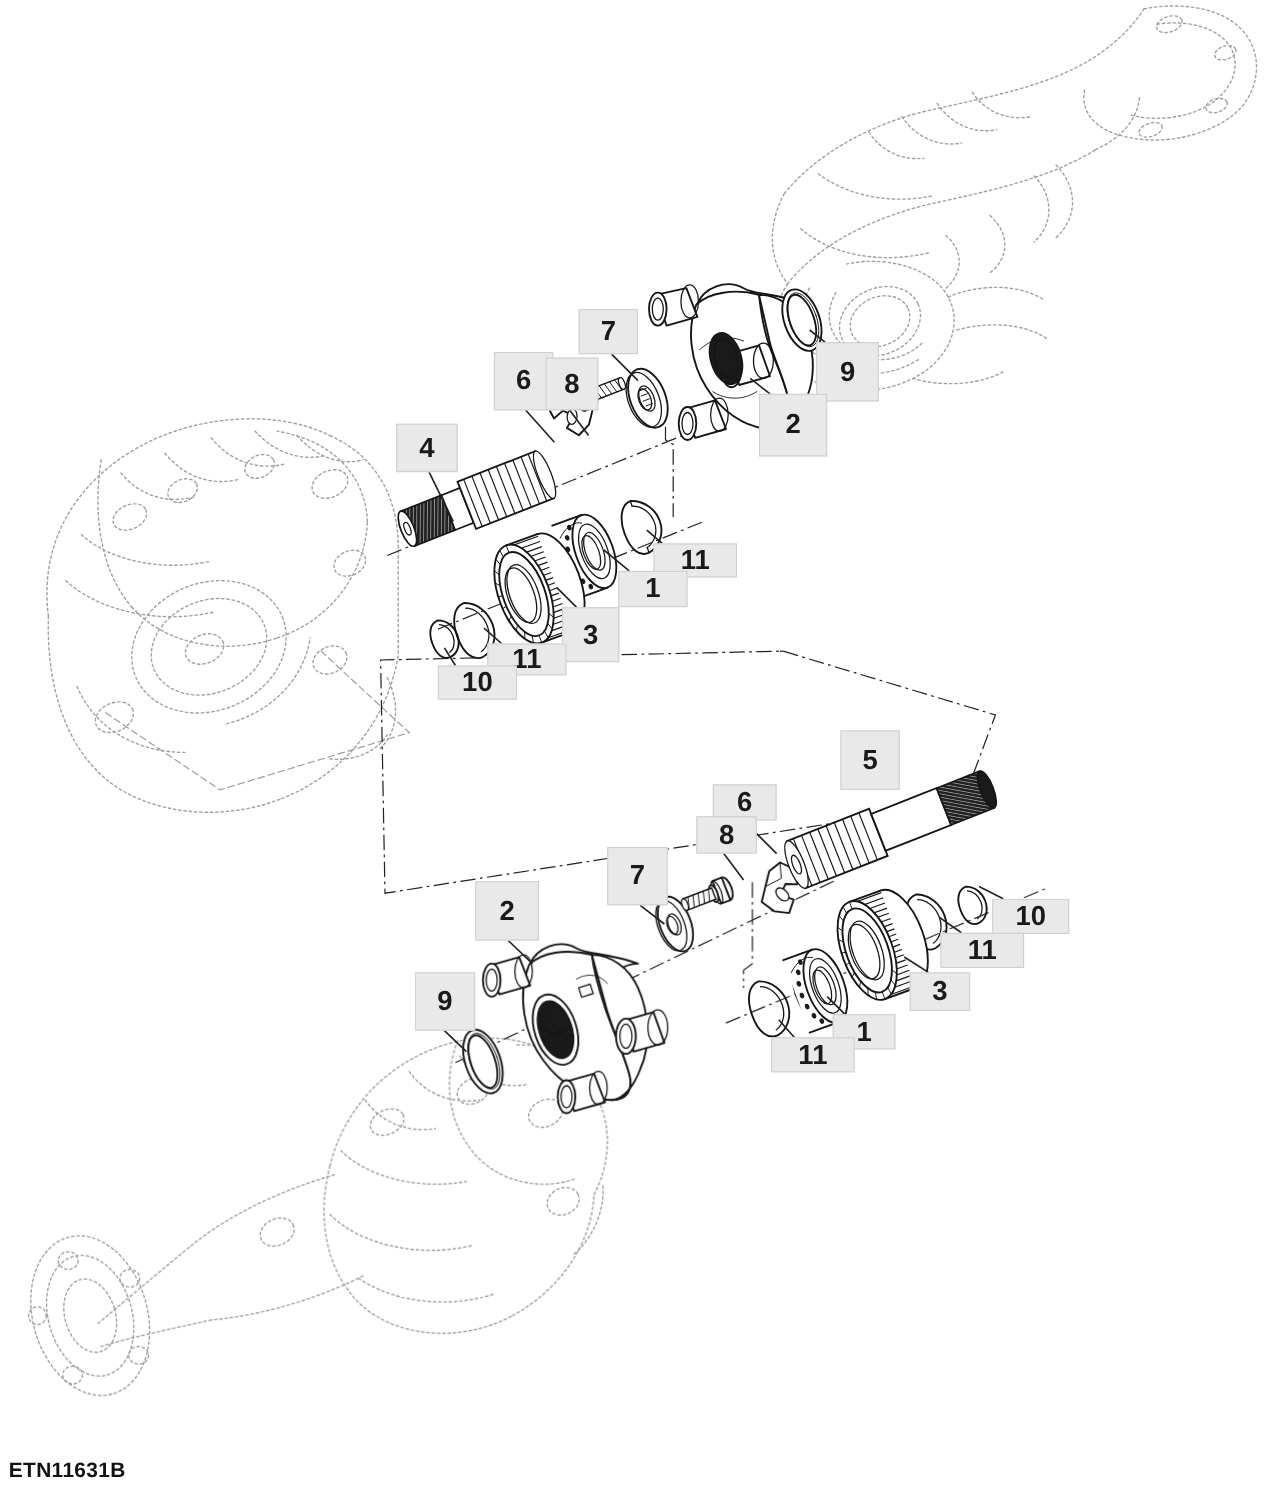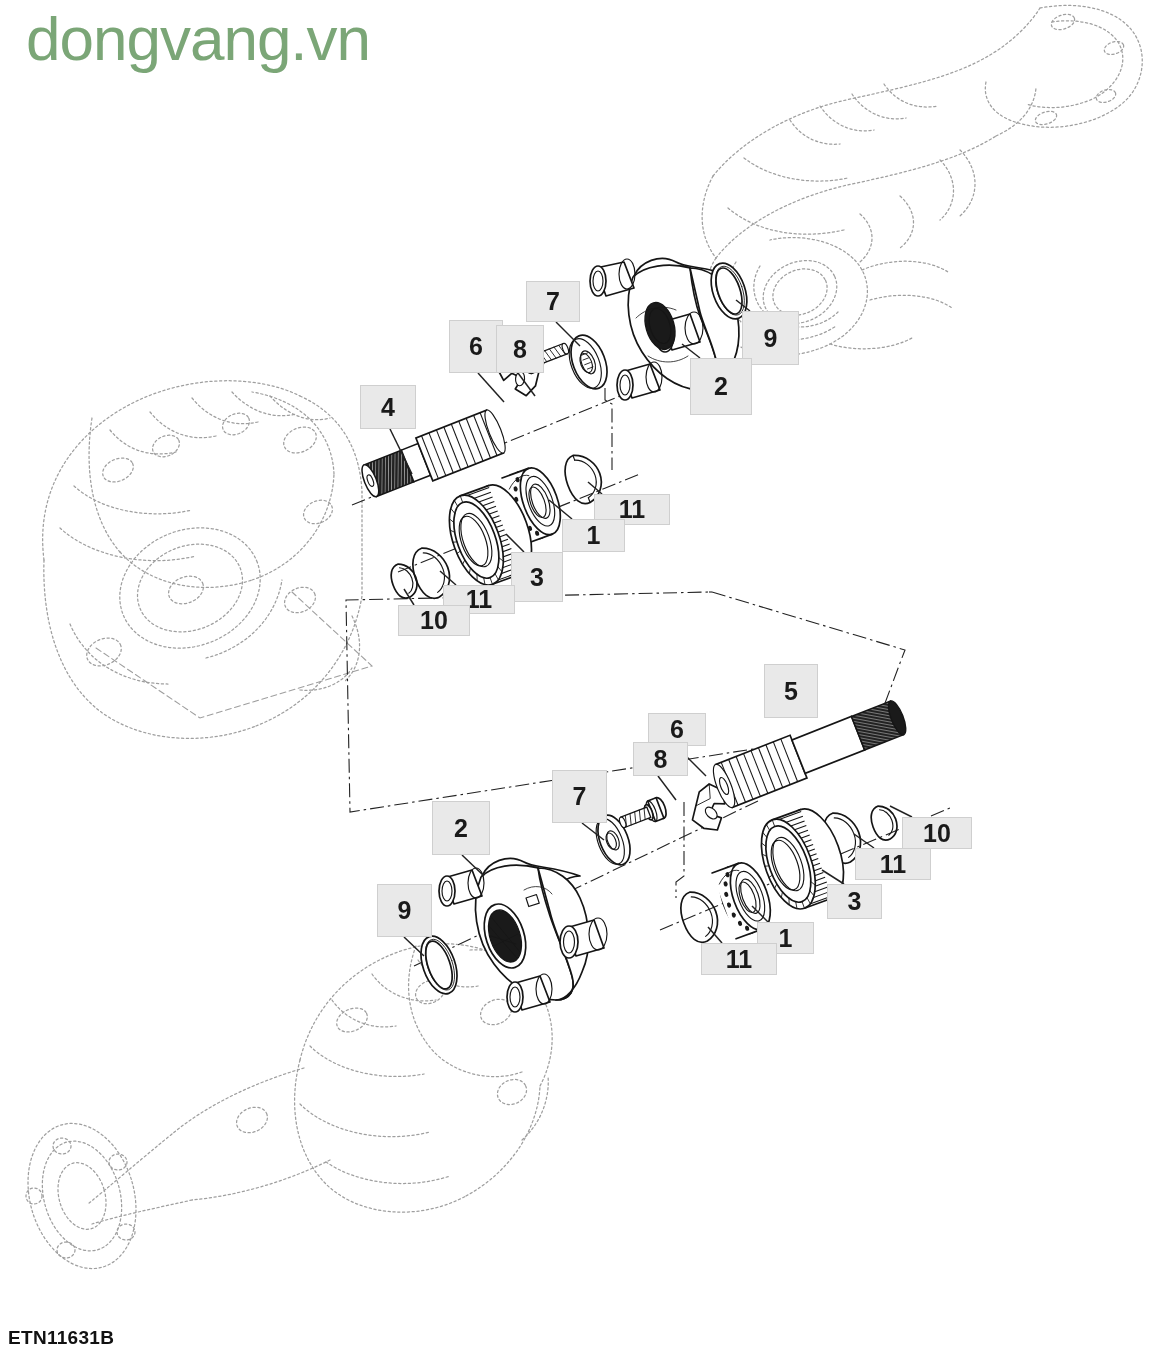--- a/index.html
+++ b/index.html
@@ -655,15 +655,14 @@
         <span>3</span>
       </div>
       <div class="callout" style="left: 757px; top: 922px; width: 57px; height: 32px; background: rgb(233, 233, 233); border-color: rgb(207, 207, 207);">
         <span>1</span>
       </div>
       <div class="callout" style="left: 701px; top: 943px; width: 76px; height: 32px; background: rgb(233, 233, 233); border-color: rgb(207, 207, 207);">
         <span>11</span>
       </div>
     </div>
 
-  <div class="watermark" style="color: rgb(123, 166, 119);">dongvang.vn</div>
   <div class="figcode">ETN11631B</div>
 </div>
 
 </body></html>

